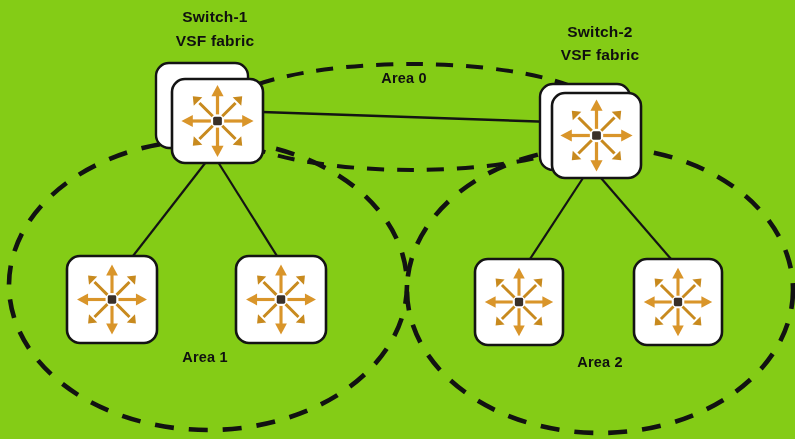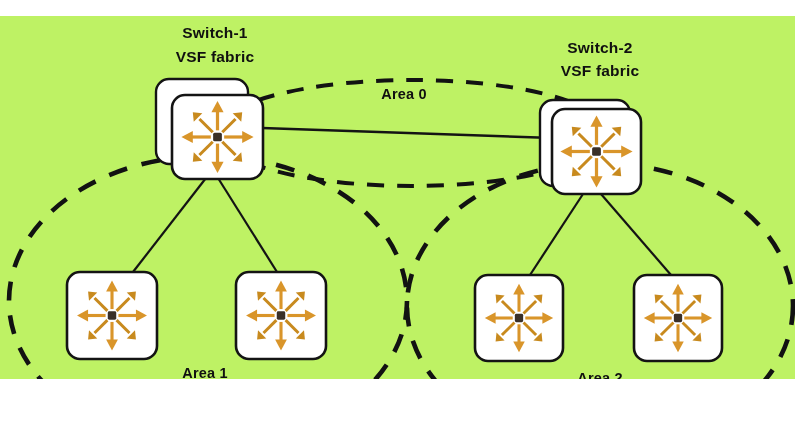--- a/index.html
+++ b/index.html
@@ -7,24 +7,23 @@
     margin: 0;
     padding: 0;
     background: #ffffff;
   }
   body {
     font-family: "Liberation Sans", sans-serif;
   }
   #canvas {
     position: relative;
     width: 795px;
-    height: 363px;
-    background: #bef264;
+    height: 439px;
+    background: #84cc16;
     overflow: hidden;
-    margin-top: 16px;
   }
   #diagram-svg {
     position: absolute;
     left: 0;
     top: 0;
     width: 795px;
     height: 439px;
   }
   .node-label {
     font-family: "Liberation Sans", sans-serif;

